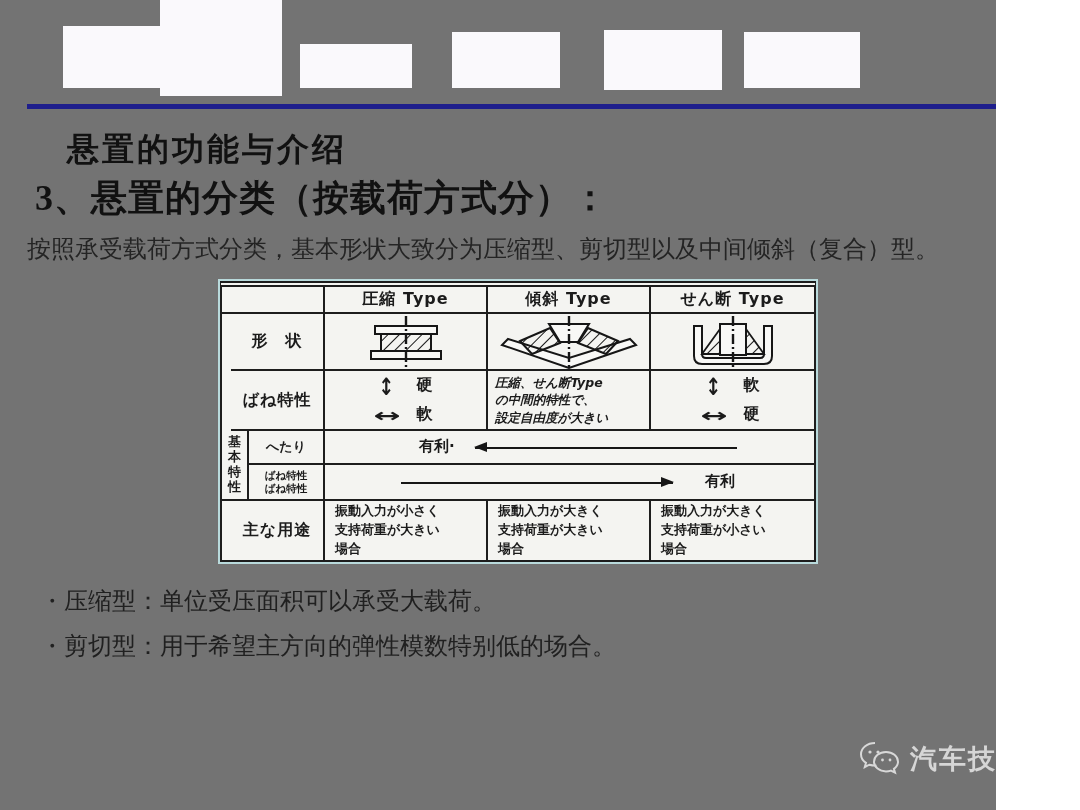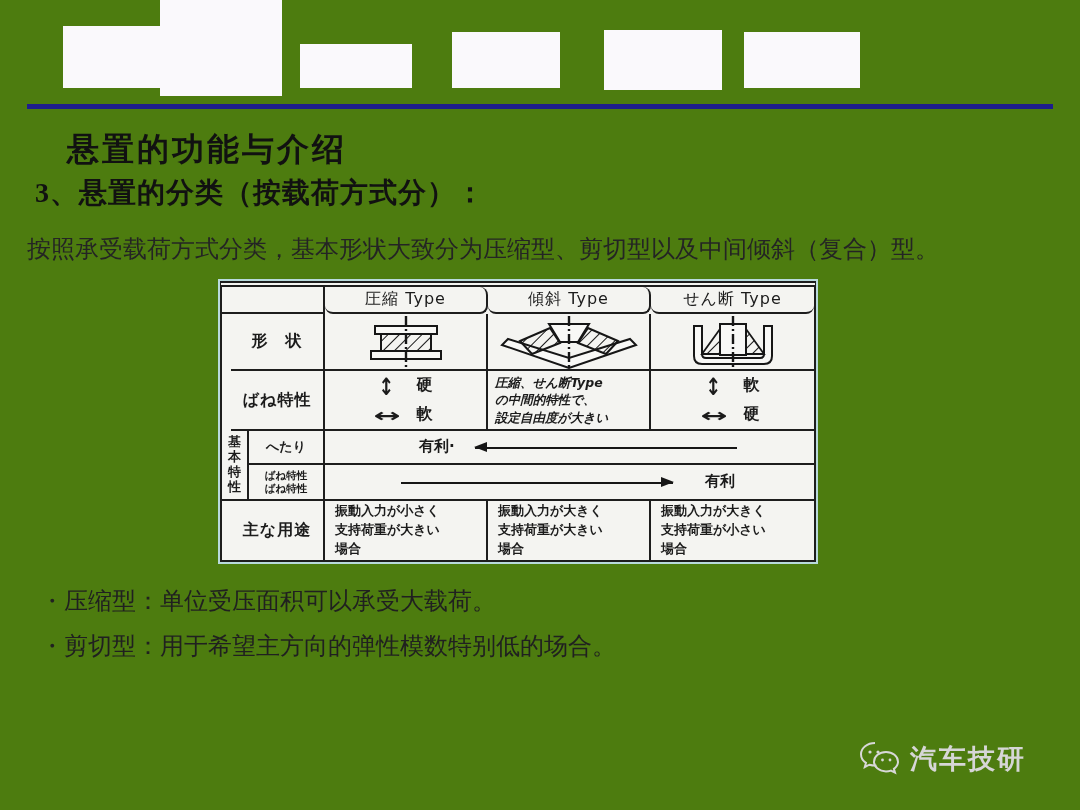--- a/index.html
+++ b/index.html
@@ -1,43 +1,43 @@
 <!DOCTYPE html>
 <html><head>
 <meta charset="utf-8">
 <style>
   html,body{margin:0;padding:0;background:#ffffff;}
-  .slide{position:relative;width:1080px;height:810px;background:#4d7c0f;overflow:hidden;
+  .slide{position:relative;width:996px;height:810px;background:#737373;overflow:hidden;
          font-family:"Liberation Serif",serif;color:#1c1c1c;}
 
   
   .ghost{position:absolute;background:#faf9fc;}
 
   
   .divider{position:absolute;left:27px;top:104px;width:1026px;height:5px;background:#1e1e8c;}
 
   .title{position:absolute;left:67px;top:128px;font-size:32px;font-weight:bold;color:#111;
          letter-spacing:3px;white-space:nowrap;}
-  .subtitle{position:absolute;left:35px;top:174px;font-size:28px;font-weight:bold;color:#111;
+  .subtitle{position:absolute;left:35px;top:174px;font-size:36px;font-weight:bold;color:#111;
          letter-spacing:1px;white-space:nowrap;text-align:center;}
   .intro{position:absolute;left:27px;top:233px;font-size:24px;color:#242424;white-space:nowrap;}
 
   
   .mtable{position:absolute;left:218px;top:279px;background:#f4f4f1;
           border:2px solid #b9dadc;}
   .grid{display:grid;
         grid-template-columns:27px 76px 163px 163px 163px;
         grid-template-rows:27px 57px 60px 34px 36px 59px;
         border:2px solid #1d1d1d;border-top:6px double #1d1d1d;
         font-family:"DejaVu Sans",sans-serif;color:#1b1b1b;}
   .cell{border-right:2px solid #1d1d1d;border-bottom:2px solid #1d1d1d;
         display:flex;align-items:center;justify-content:center;overflow:hidden;}
   .no-r{border-right:none;}
   .no-b{border-bottom:none;}
-  .hd{font-size:16px;font-weight:normal;letter-spacing:1px;border-radius:8px;}
+  .hd{font-size:16px;font-weight:bold;letter-spacing:1px;}
   .lbl{font-size:16px;font-weight:bold;letter-spacing:1px;margin-left:9px;}
   .lbl-sm{font-size:13px;font-weight:bold;}
   .lbl-2l{font-size:10.5px;font-weight:bold;line-height:1.25;flex-direction:column;letter-spacing:0;}
   .vert{flex-direction:column;font-size:13px;font-weight:bold;line-height:1.15;}
   .spring-cell{flex-direction:column;gap:7px;font-weight:bold;font-size:16px;}
   .spring-line{display:flex;align-items:center;gap:22px;}
   .arr-v{display:inline-block;font-size:19px;transform:scaleY(1.25);}
   .arr-h{display:inline-block;font-size:19px;transform:scaleX(1.7);}
   .mid-spring{flex-direction:column;align-items:flex-start;justify-content:center;
               padding-left:7px;font-size:12.5px;font-weight:bold;line-height:1.4;font-style:italic;}

